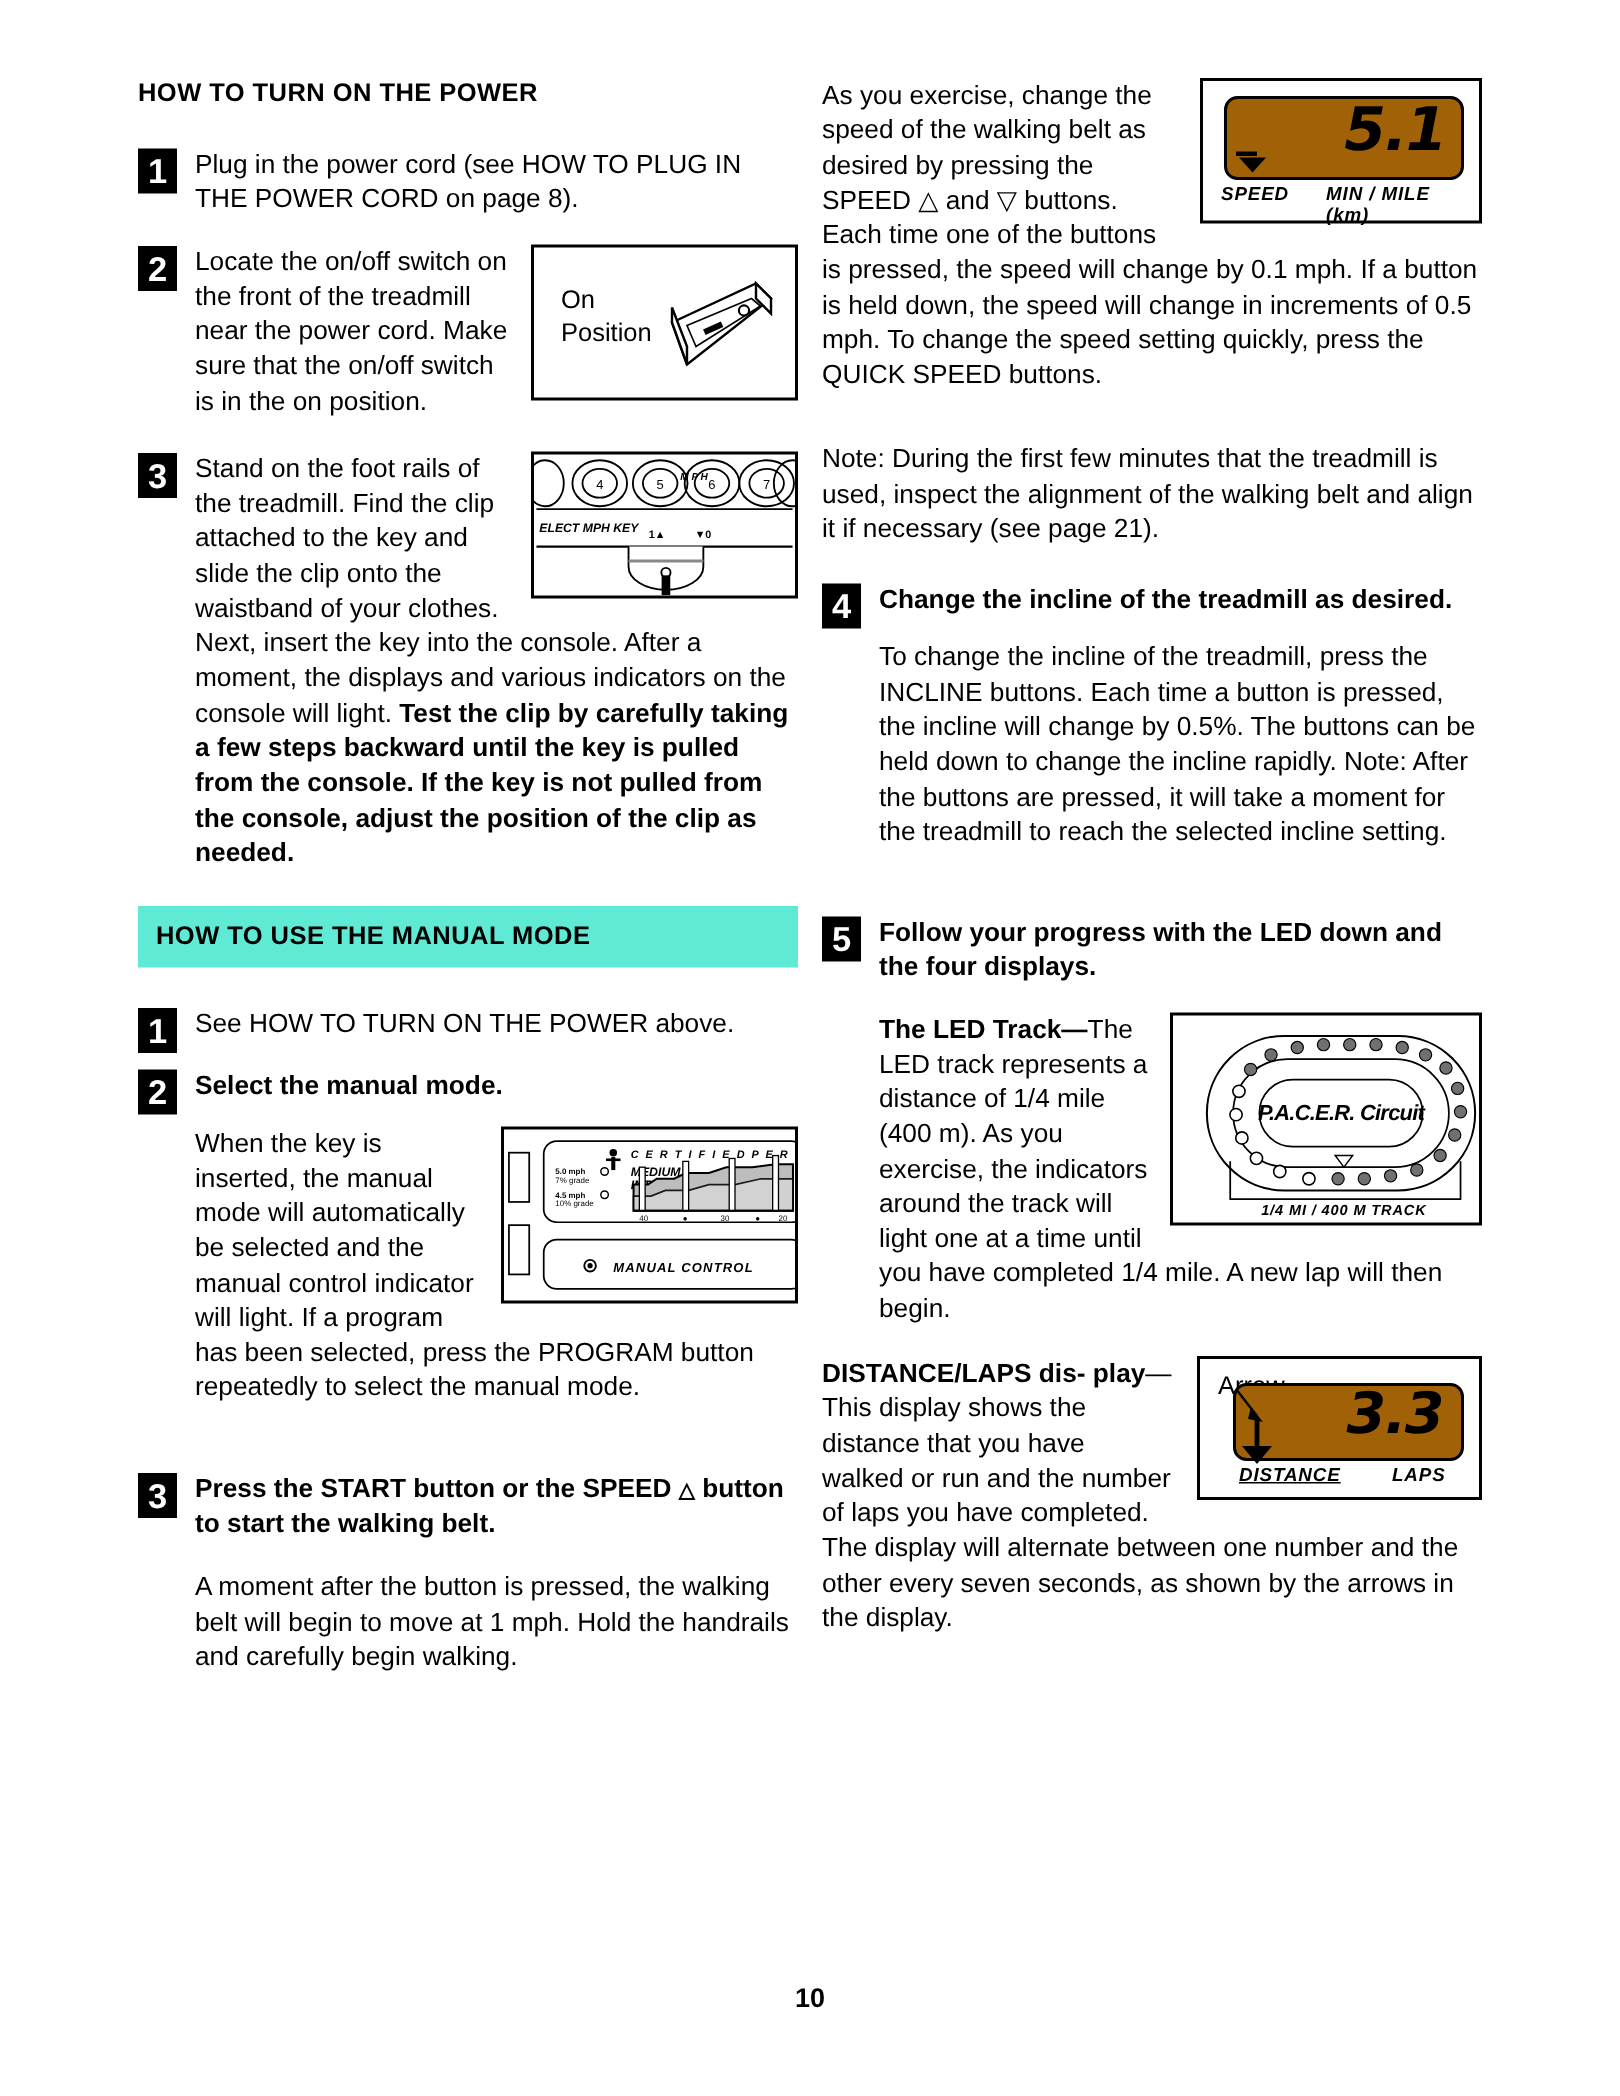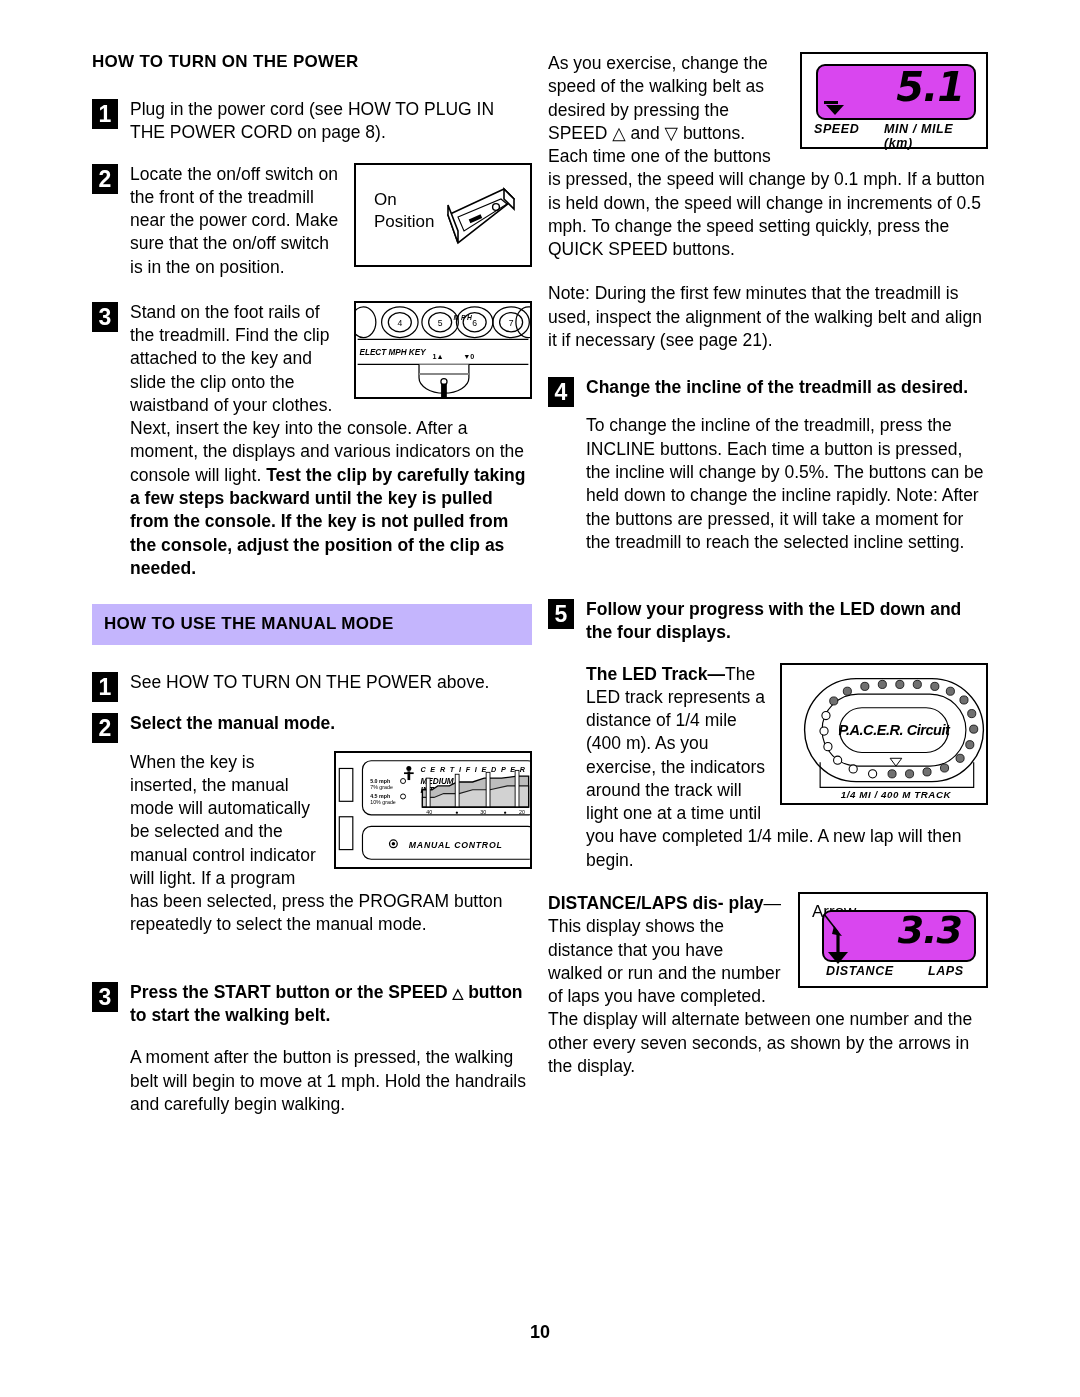--- a/index.html
+++ b/index.html
@@ -31,21 +31,21 @@
   .col-right { left: 548px; }
 
   
   .sec-title {
     font-size: 17px;
     font-weight: bold;
     letter-spacing: 0.3px;
     margin: 0 0 26px 0;
   }
   .sec-band {
-    background: #c4b5fd;
+    background: #5eead4;
     font-size: 17px;
     font-weight: bold;
     letter-spacing: 0.3px;
     padding: 10px 12px 11px 12px;
     margin: 0 0 26px 0;
     box-sizing: border-box;
     width: 440px;
   }
 
   
@@ -129,21 +129,21 @@
   }
 
   
   .fig-disp {
     position: relative;
   }
   .lcd {
     position: absolute;
     border: 2px solid #000;
     border-radius: 9px;
-    background: #d946ef;
+    background: #a16207;
   }
   .lcd-num {
     position: absolute;
     font-family: "DejaVu Sans", sans-serif;
     font-weight: bold;
     font-style: italic;
     letter-spacing: -1px;
   }
   .lcd-cap {
     position: absolute;
@@ -329,21 +329,21 @@
         <div style="position:absolute;left:6px;bottom:14px;width:14px;height:3px;background:#000;"></div>
       </div>
       <span class="lcd-cap" style="left:12px;top:68px;">SPEED</span>
       <span class="lcd-cap" style="left:82px;top:68px;">MIN / MILE (km)</span>
     </div>
 
     <p>As you exercise, change the speed of the walking belt as desired by pressing the SPEED △ and ▽ buttons. Each time one of the buttons is pressed, the speed will change by 0.1 mph. If a button is held down, the speed will change in increments of 0.5 mph. To change the speed setting quickly, press the QUICK SPEED buttons.</p>
     <div class="clear"></div>
 
 
-    <p style="margin-top:6px;">Note: During the first few minutes that the treadmill is used, inspect the alignment of the walking belt and align it if necessary (see page 21).</p>
+    <p style="margin-top:18px;">Note: During the first few minutes that the treadmill is used, inspect the alignment of the walking belt and align it if necessary (see page 21).</p>
 
     <div class="step" style="margin-top:24px;margin-bottom:20px;">
       <div class="badge">4</div>
       <div class="step-body">
         <p class="b">Change the incline of the treadmill as desired.</p>
 
 
         <p>To change the incline of the treadmill, press the INCLINE buttons. Each time a button is pressed, the incline will change by 0.5%. The buttons can be held down to change the incline rapidly. Note: After the buttons are pressed, it will take a moment for the treadmill to reach the selected incline setting.</p>
       </div>
     </div>
@@ -413,21 +413,21 @@
         <span style="position:absolute;left:12px;top:8px;font-size:17px;">Arrow</span>
         <div class="lcd" style="left:22px;top:16px;width:150px;height:48px;">
           <span class="lcd-num" style="right:12px;top:-4px;font-size:38px;margin-left:28px;">3.3</span>
         </div>
         <svg width="70" height="60" style="position:absolute;left:14px;top:18px;">
           <line x1="10" y1="2" x2="24" y2="20" stroke="#000" stroke-width="1.6"></line>
           <polygon points="20,14 28,24 18,22" fill="#000"></polygon>
           <line x1="24" y1="22" x2="24" y2="40" stroke="#000" stroke-width="3.2"></line>
           <polygon points="14,40 34,40 24,52" fill="#000"></polygon>
         </svg>
-        <span class="lcd-cap" style="left:26px;top:70px;">DISTANCE</span>
+        <span class="lcd-cap" style="left:26px;top:70px;text-decoration:underline;">DISTANCE</span>
         <span class="lcd-cap" style="left:128px;top:70px;">LAPS</span>
       </div>
 
       <p><span class="b">DISTANCE/LAPS dis-</span>
         <span class="b">play</span><span>—This display shows the distance that you have walked or run and the number of laps you have completed. The display will alternate between one number and the other every seven seconds, as shown by the arrows in the display.</span></p>
     </div>
     <div class="clear"></div>
 
   </div>
 

